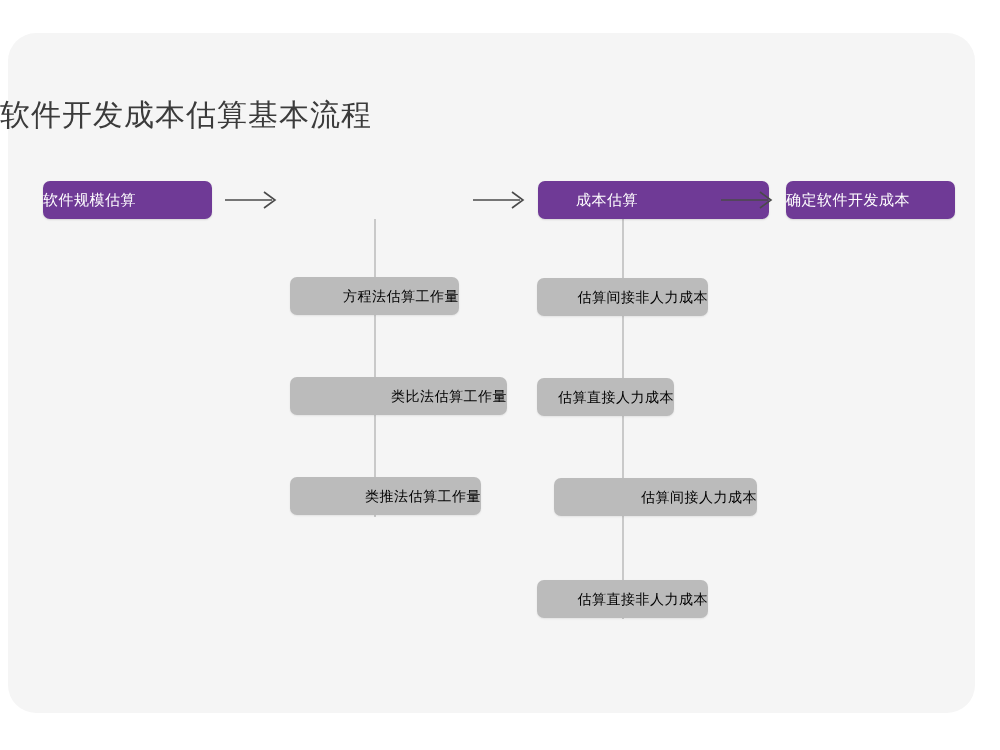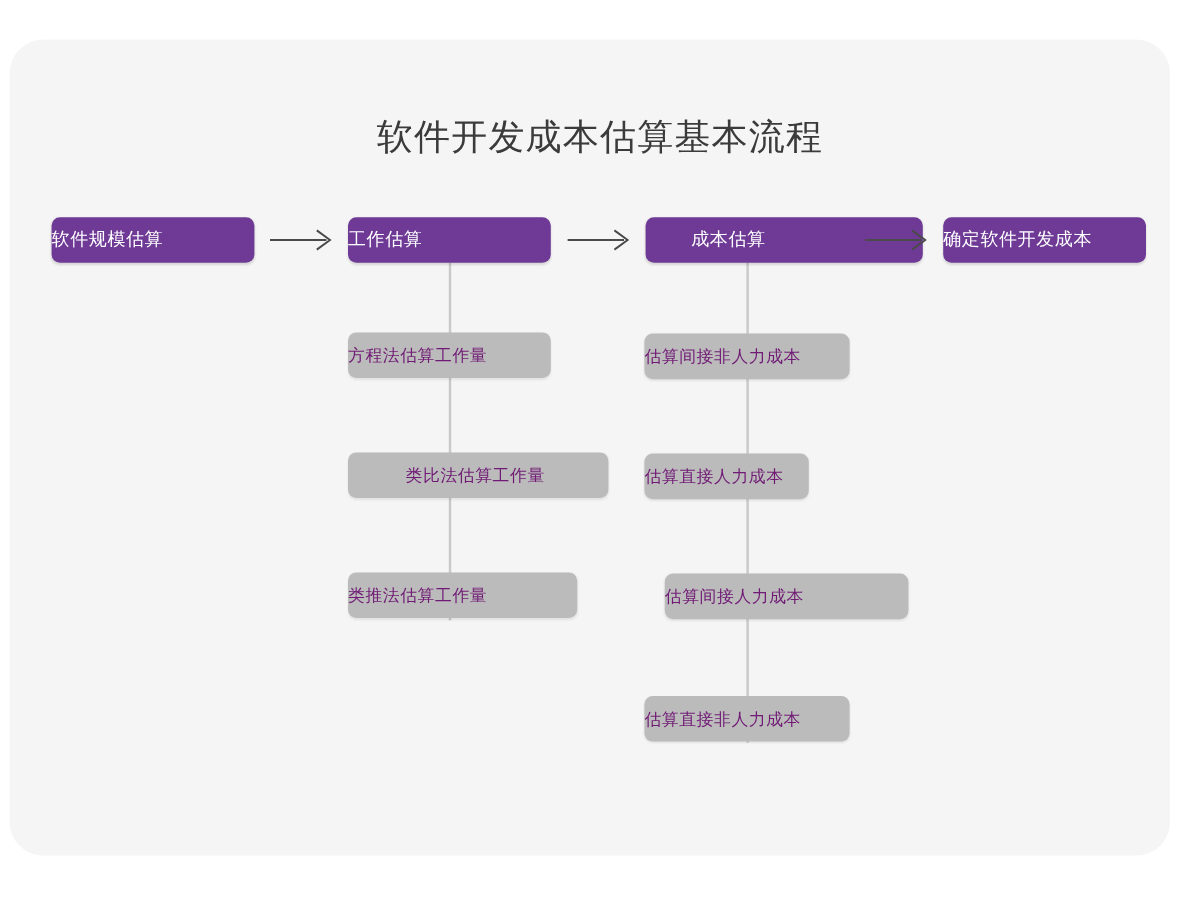--- a/index.html
+++ b/index.html
@@ -30,21 +30,20 @@
     height: 680px;
     background: #f5f5f5;
     border-radius: 28px;
   }
 
   .title {
     position: absolute;
     left: 0;
     top: 94px;
     width: 1000px;
-    text-align: center;
     font-size: 30px;
     line-height: 42px;
     color: #3b3b3b;
     letter-spacing: 1px;
     white-space: nowrap;
   }
 
   
   .vline {
     position: absolute;
@@ -66,24 +65,24 @@
     box-shadow: 0 1px 2px rgba(0,0,0,0.13);
     letter-spacing: 0.5px;
   }
 
   
   .sub {
     position: absolute;
     height: 38px;
     background: #bbbbbb;
     border-radius: 7px;
-    color: #701a75;
+    color: #000000;
     font-size: 14px;
     line-height: 38px;
-    text-align: left;
+    text-align: right;
     white-space: nowrap;
     box-shadow: 0 1px 2px rgba(0,0,0,0.08);
     letter-spacing: 0.5px;
   }
 
   
   .arrow {
     position: absolute;
     height: 30px;
     width: 58px;
@@ -121,21 +120,20 @@
 
   <div class="card"></div>
 
   <div class="title">软件开发成本估算基本流程</div>
 
   <div class="vline" id="vline-1"></div>
   <div class="vline" id="vline-2"></div>
 
   <div class="node" id="node-0">软件规模估算</div>
 
-  <div class="node" id="node-1">工作估算</div>
 
   <div class="node" id="node-2">成本估算</div>
 
   <div class="node" id="node-3">确定软件开发成本</div>
 
   <div class="arrow" id="arrow-0">
     <svg width="58" height="30" viewBox="0 0 58 30" aria-hidden="true">
       <line x1="3" y1="15" x2="50" y2="15" stroke="#4a4a4a" stroke-width="1.6"></line>
       <polyline points="42,7 53,15 42,23" fill="none" stroke="#4a4a4a" stroke-width="1.6"></polyline>
     </svg>

